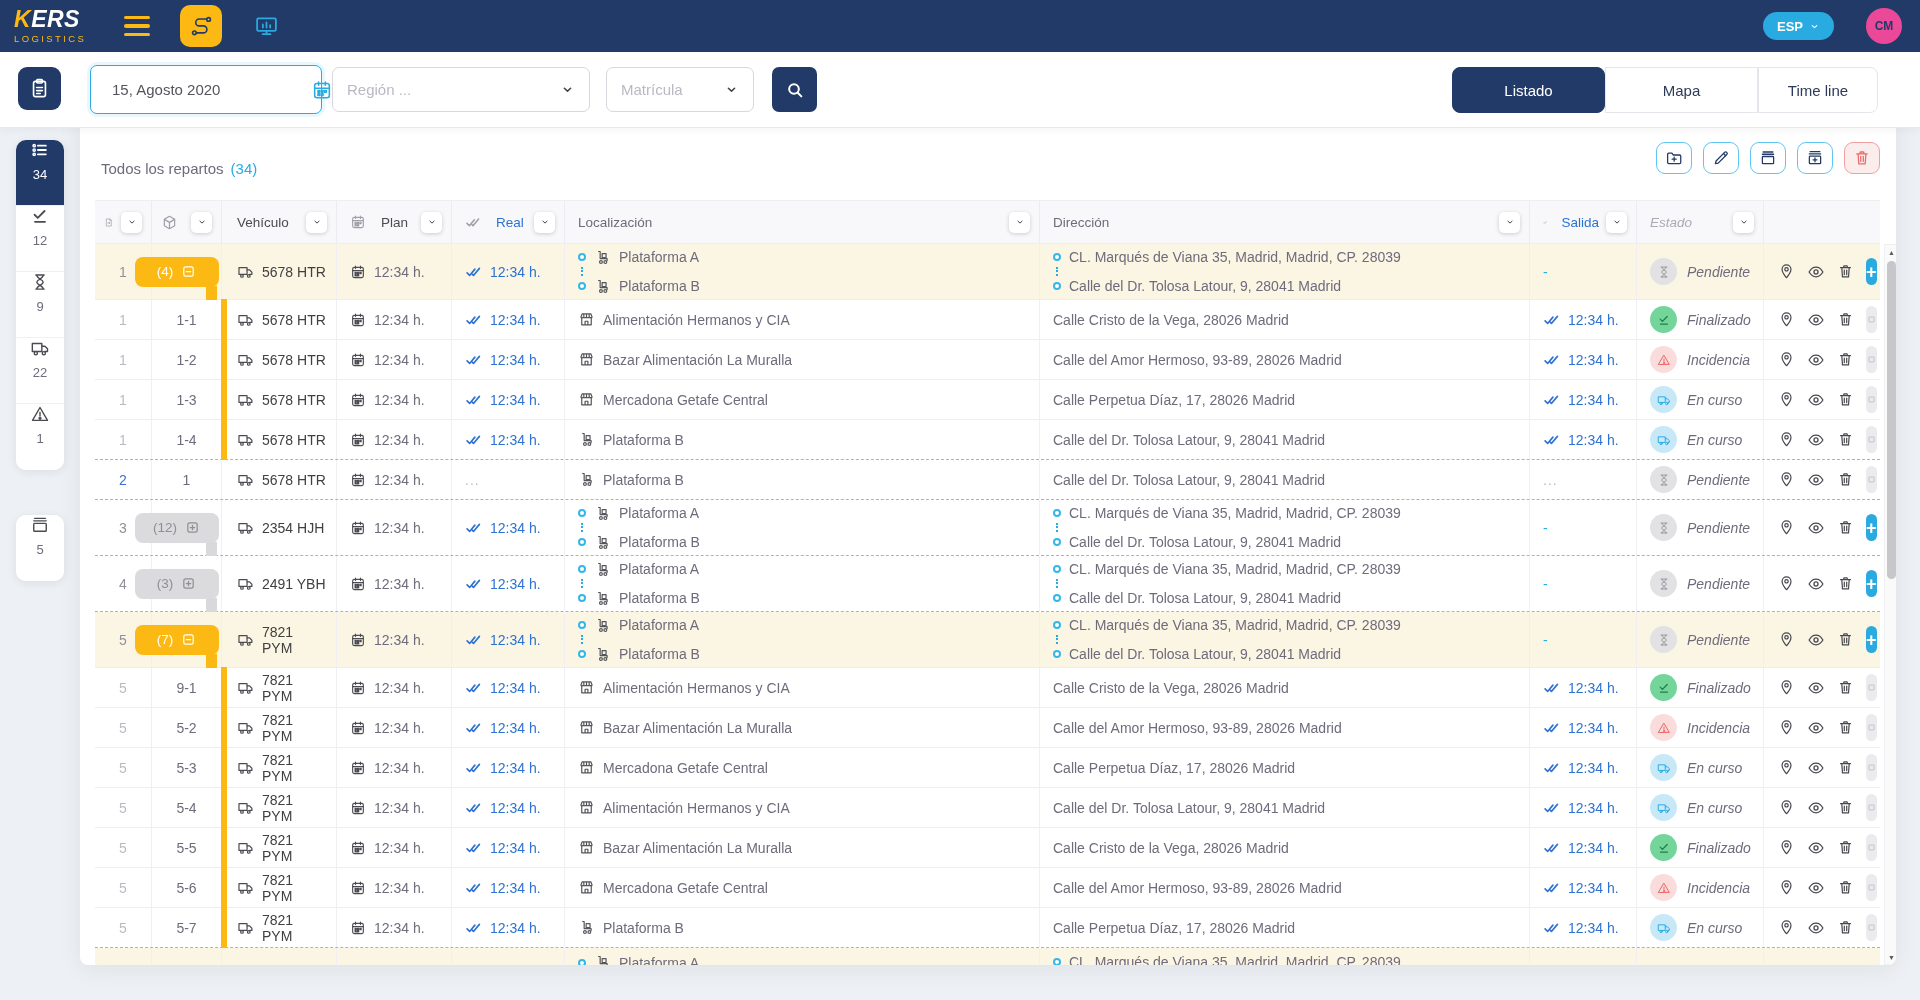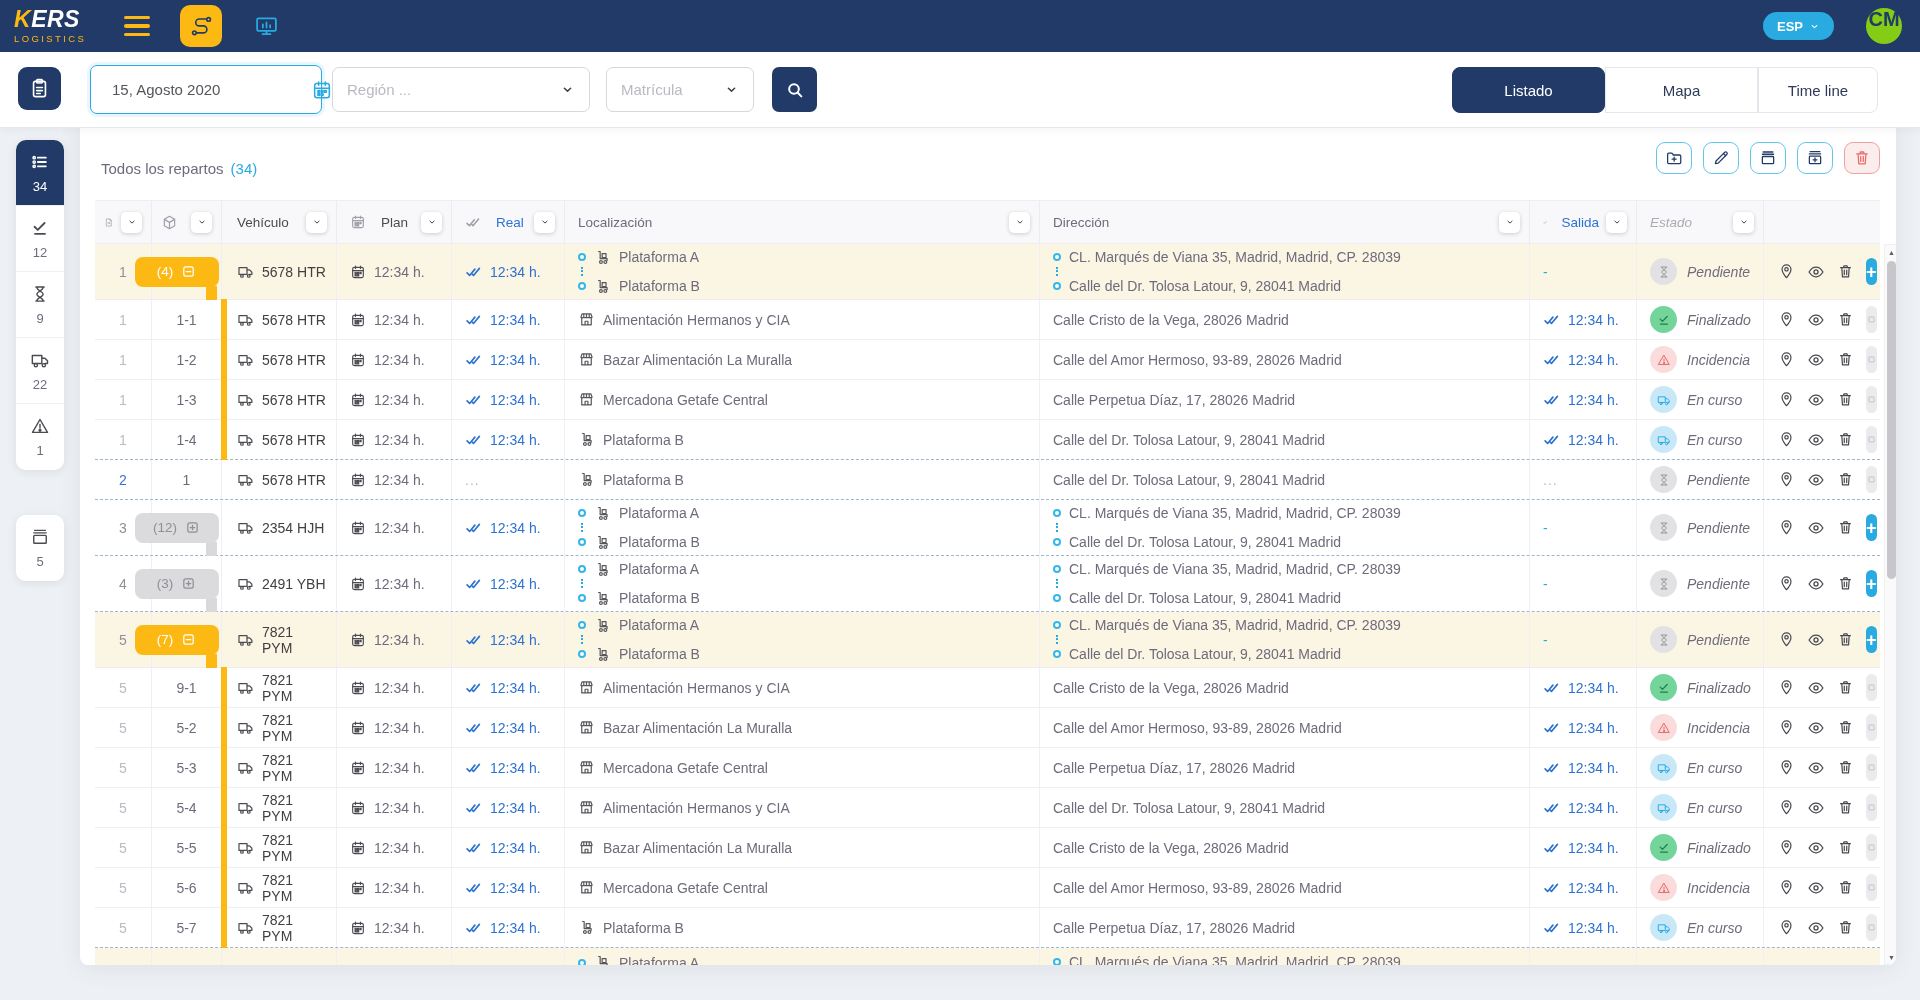--- a/index.html
+++ b/index.html
@@ -14,21 +14,21 @@
   .logo-main { font-size:23px; font-weight:bold; letter-spacing:.5px; line-height:23px; font-style:italic; }
   .logo-k { color:#FCB913; }
   .logo-rest { color:#fff; }
   .logo-sub { color:#FCB913; font-size:9.5px; letter-spacing:2.4px; margin-top:2px; }
   .burger { margin-left:24px; width:26px; display:flex; flex-direction:column; gap:5px; cursor:pointer; }
   .burger i { height:3.2px; background:#FCB913; border-radius:2px; }
   .navbtn { margin-left:30px; width:42px; height:42px; border-radius:10px; background:#FCB913; color:#223A67; display:flex; align-items:center; justify-content:center; cursor:pointer; }
   .screenbtn { margin-left:32px; color:#29ABE2; cursor:pointer; }
   .nav-right { margin-left:auto; margin-right:18px; display:flex; align-items:center; gap:32px; }
   .lang { background:#29ABE2; color:#fff; font-size:13px; font-weight:bold; padding:0 14px; height:28px; border-radius:15px; display:flex; align-items:center; gap:6px; cursor:pointer; }
-  .avatar { width:36px; height:36px; border-radius:50%; background:#84cc16; color:#223A67; font-size:20px; font-weight:bold; display:flex; align-items:flex-start; justify-content:center; cursor:pointer; }
+  .avatar { width:36px; height:36px; border-radius:50%; background:#ec4899; color:#223A67; font-size:12px; font-weight:bold; display:flex; align-items:center; justify-content:center; cursor:pointer; }
 
   
   .filterbar { position:absolute; left:0; top:52px; width:1920px; height:76px; background:#fff; border-bottom:1px solid #E6E8EF; box-shadow:0 2px 8px rgba(34,41,47,.05); z-index:4; }
   .clipbtn { position:absolute; left:18px; top:15px; width:43px; height:43px; background:#223A67; border-radius:9px; color:#fff; display:flex; align-items:center; justify-content:center; cursor:pointer; }
   .datebox { position:absolute; left:90px; top:13px; width:232px; height:49px; border:1.5px solid #29ABE2; border-radius:7px; background:#fff; display:flex; align-items:center; padding:0 21px; box-shadow:0 0 0 3px rgba(41,171,226,.10); }
   .datebox input { flex:1; border:0; outline:0; background:transparent; font-family:inherit; font-size:15px; color:#55565B; }
   .datebox .cal { color:#29ABE2; cursor:pointer; }
   .selbox { position:absolute; top:15px; height:45px; border:1px solid #D8D6DE; border-radius:7px; background:#fff; display:flex; align-items:center; padding:8px 14px; font-size:15px; color:#B9B9C3; cursor:pointer; }
   .sel-region { left:332px; width:258px; }
   .sel-matricula { left:606px; width:148px; }
@@ -36,21 +36,21 @@
   .searchbtn { position:absolute; left:772px; top:15px; width:45px; height:45px; background:#223A67; border-radius:7px; color:#fff; display:flex; align-items:center; justify-content:center; cursor:pointer; }
   .views { position:absolute; right:42px; top:15px; height:46px; display:flex; border-radius:8px; }
   .viewbtn { width:153px; display:flex; align-items:center; justify-content:center; font-size:15px; color:#2E3A59; background:#fff; border:1px solid #E4E6EB; cursor:pointer; }
   .viewbtn:first-child { border-radius:8px 0 0 8px; }
   .viewbtn:last-child { border-radius:0 8px 8px 0; width:120px; }
   .viewbtn.active { background:#223A67; color:#fff; border-color:#223A67; border-radius:8px; }
 
   
   .sidebar { position:absolute; left:16px; top:140px; width:48px; z-index:3; }
   .side-group { background:#fff; border-radius:10px; box-shadow:0 2px 10px rgba(34,41,47,.09); overflow:hidden; }
-  .side-item { height:66px; display:flex; flex-direction:column; align-items:center; justify-content:center; gap:7px; color:#4B4B52; border-bottom:1px solid #EFEFF4; cursor:pointer; background:#fff; }
+  .side-item { height:66px; display:flex; flex-direction:column; align-items:center; justify-content:flex-start; gap:7px; color:#4B4B52; border-bottom:1px solid #EFEFF4; cursor:pointer; background:#fff; }
   .side-item:last-child { border-bottom:0; }
   .side-item .cnt { font-size:13px; color:#6E6B7B; }
   .side-item.active { background:#223A67; color:#fff; }
   .side-item.active .cnt { color:#fff; }
   .side-arch { margin-top:45px; }
 
   
   .card { position:absolute; left:80px; top:112px; width:1816px; height:853px; background:#fff; border-radius:8px; box-shadow:0 4px 24px rgba(34,41,47,.07); overflow:hidden; }
   .title { position:absolute; left:21px; top:48px; font-size:15px; color:#6E6B7B; }
   .title .cnt { color:#29ABE2; margin-left:7px; }

